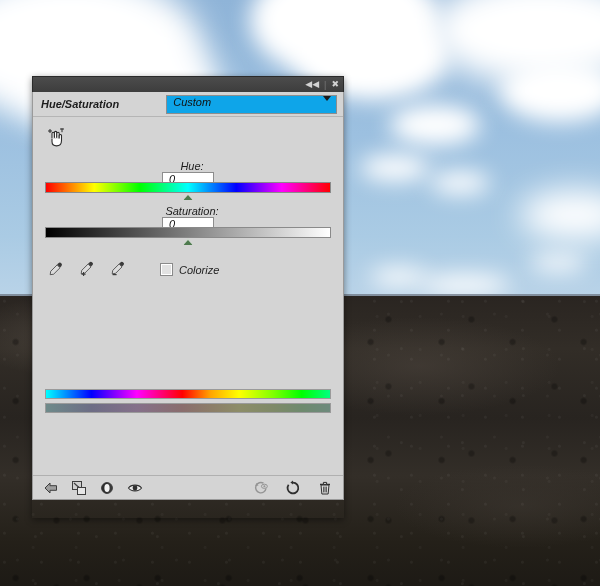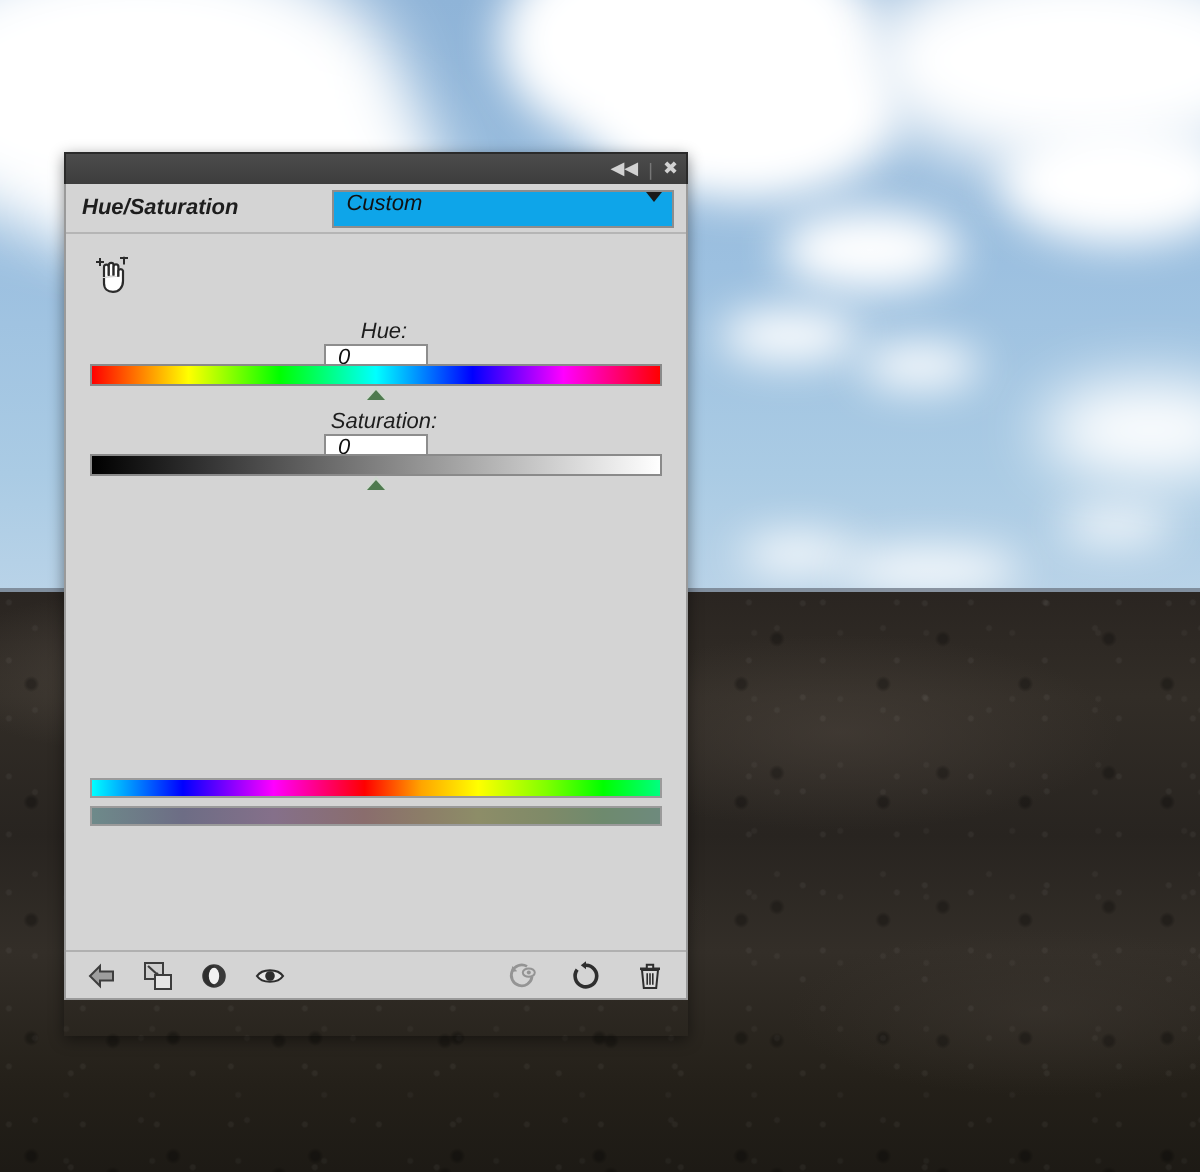--- a/index.html
+++ b/index.html
@@ -217,20 +217,46 @@
       <div class="slider-head">
         <span class="slider-name">Saturation:</span>
         <div class="num-field">0</div>
       </div>
       <div class="track-wrap">
         <div class="track lit"></div>
         <div class="thumb" style="left:50%;"></div>
       </div>
     </div>
 
+    <div class="eyed-row">
+      <span class="eyedrop">
+        <svg viewBox="0 0 17 17" width="17" height="17">
+          <path d="M11.4 2.3 a2 2 0 0 1 2.9 2.9 l-1.3 1.3 -2.9-2.9z" fill="#3a3a3a"></path>
+          <path d="M10.1 3.9 l2.9 2.9 -6.4 6.4 -3.4.5 .5-3.4z" fill="#dcdcdc" stroke="#3a3a3a" stroke-width=".8"></path>
+        </svg>
+      </span>
+      <span class="eyedrop">
+        <svg viewBox="0 0 17 17" width="17" height="17">
+          <path d="M11.4 1.4 a2 2 0 0 1 2.9 2.9 l-1.3 1.3 -2.9-2.9z" fill="#3a3a3a"></path>
+          <path d="M10.1 3 l2.9 2.9 -6.4 6.4 -3.4.5 .5-3.4z" fill="#dcdcdc" stroke="#3a3a3a" stroke-width=".8"></path>
+          <path d="M3.6 13.1 h4 M5.6 11.1 v4" stroke="#3a3a3a" stroke-width="1.1"></path>
+        </svg>
+      </span>
+      <span class="eyedrop">
+        <svg viewBox="0 0 17 17" width="17" height="17">
+          <path d="M11.4 1.4 a2 2 0 0 1 2.9 2.9 l-1.3 1.3 -2.9-2.9z" fill="#3a3a3a"></path>
+          <path d="M10.1 3 l2.9 2.9 -6.4 6.4 -3.4.5 .5-3.4z" fill="#dcdcdc" stroke="#3a3a3a" stroke-width=".8"></path>
+          <path d="M3.6 13.6 h4" stroke="#3a3a3a" stroke-width="1.2"></path>
+        </svg>
+      </span>
+      <span class="colorize">
+        <span class="cbox"></span>
+        <span>Colorize</span>
+      </span>
+    </div>
 
     <div class="bars">
       <div class="bar hue-full"></div>
       <div class="bar result"></div>
     </div>
 
     <div class="pnl-footer">
       <div class="f-left">
         <span class="ficon">
           <svg viewBox="0 0 16 16" width="16" height="16">

